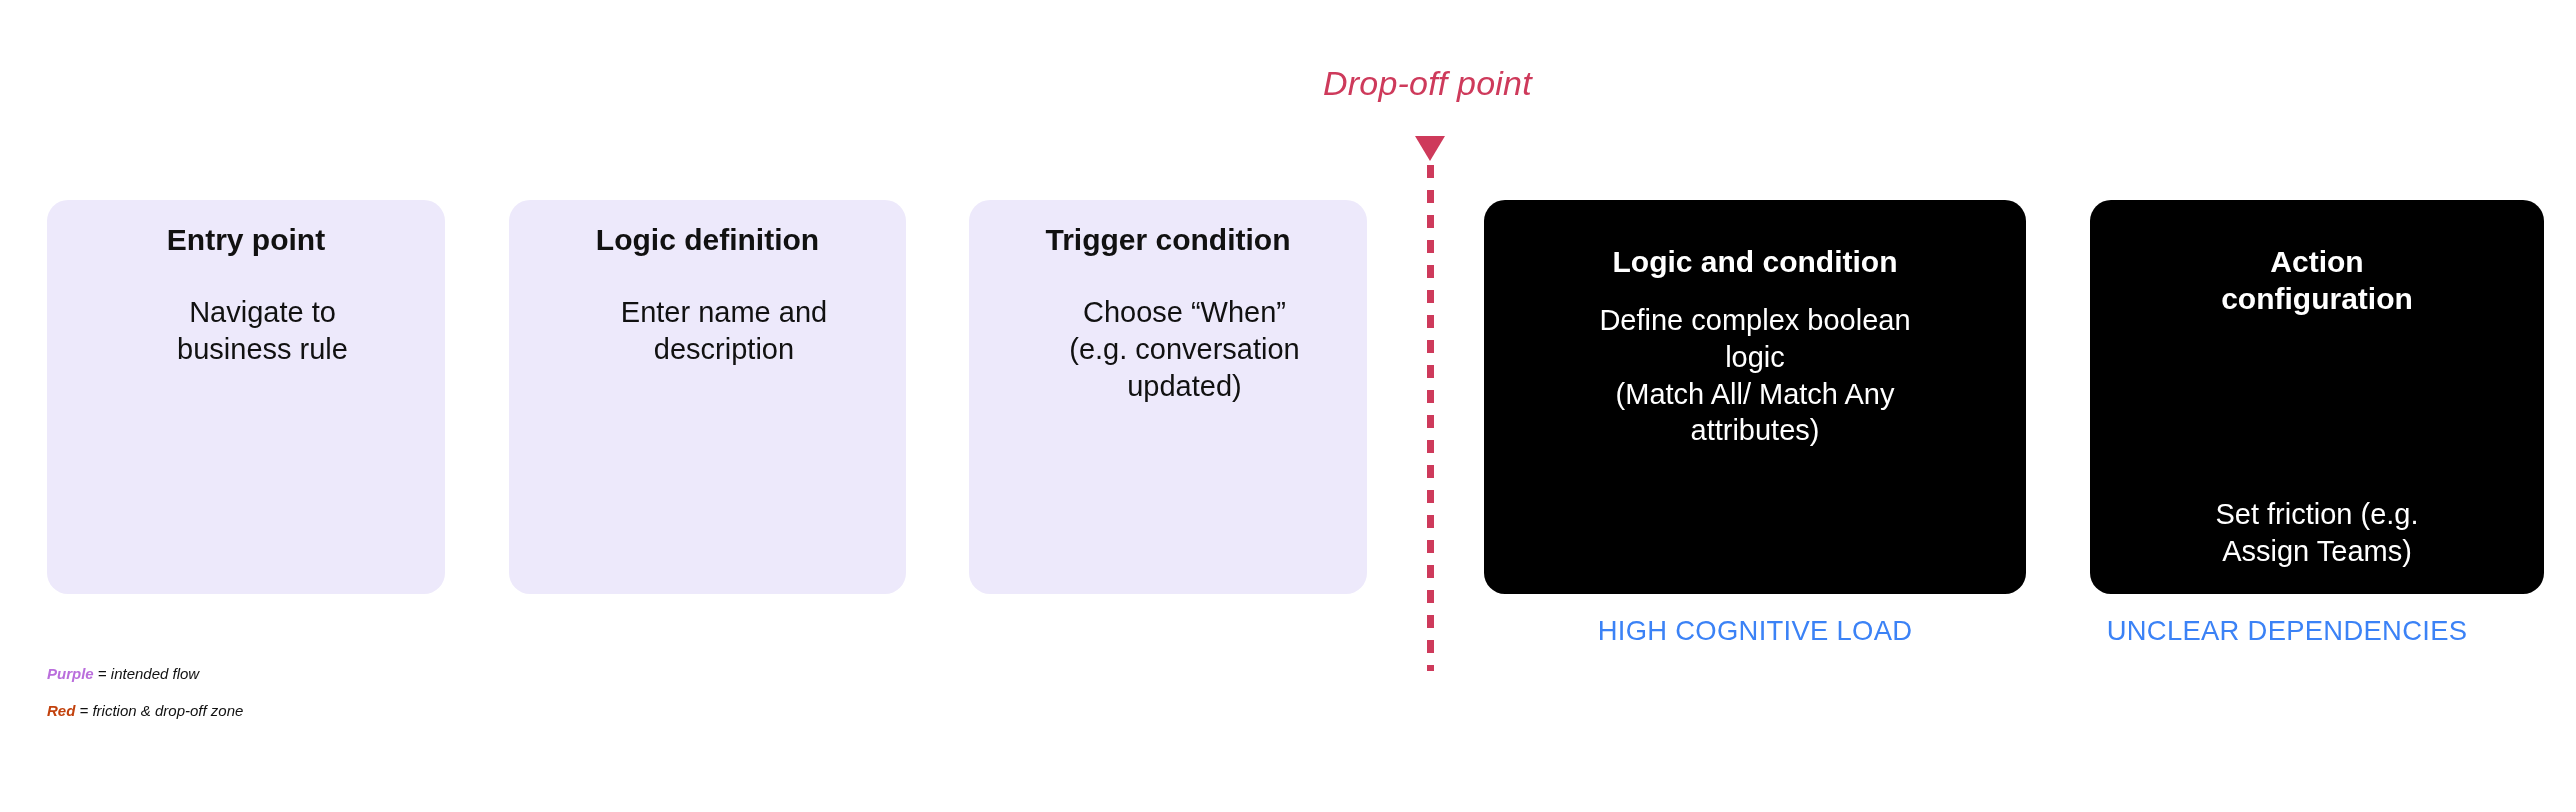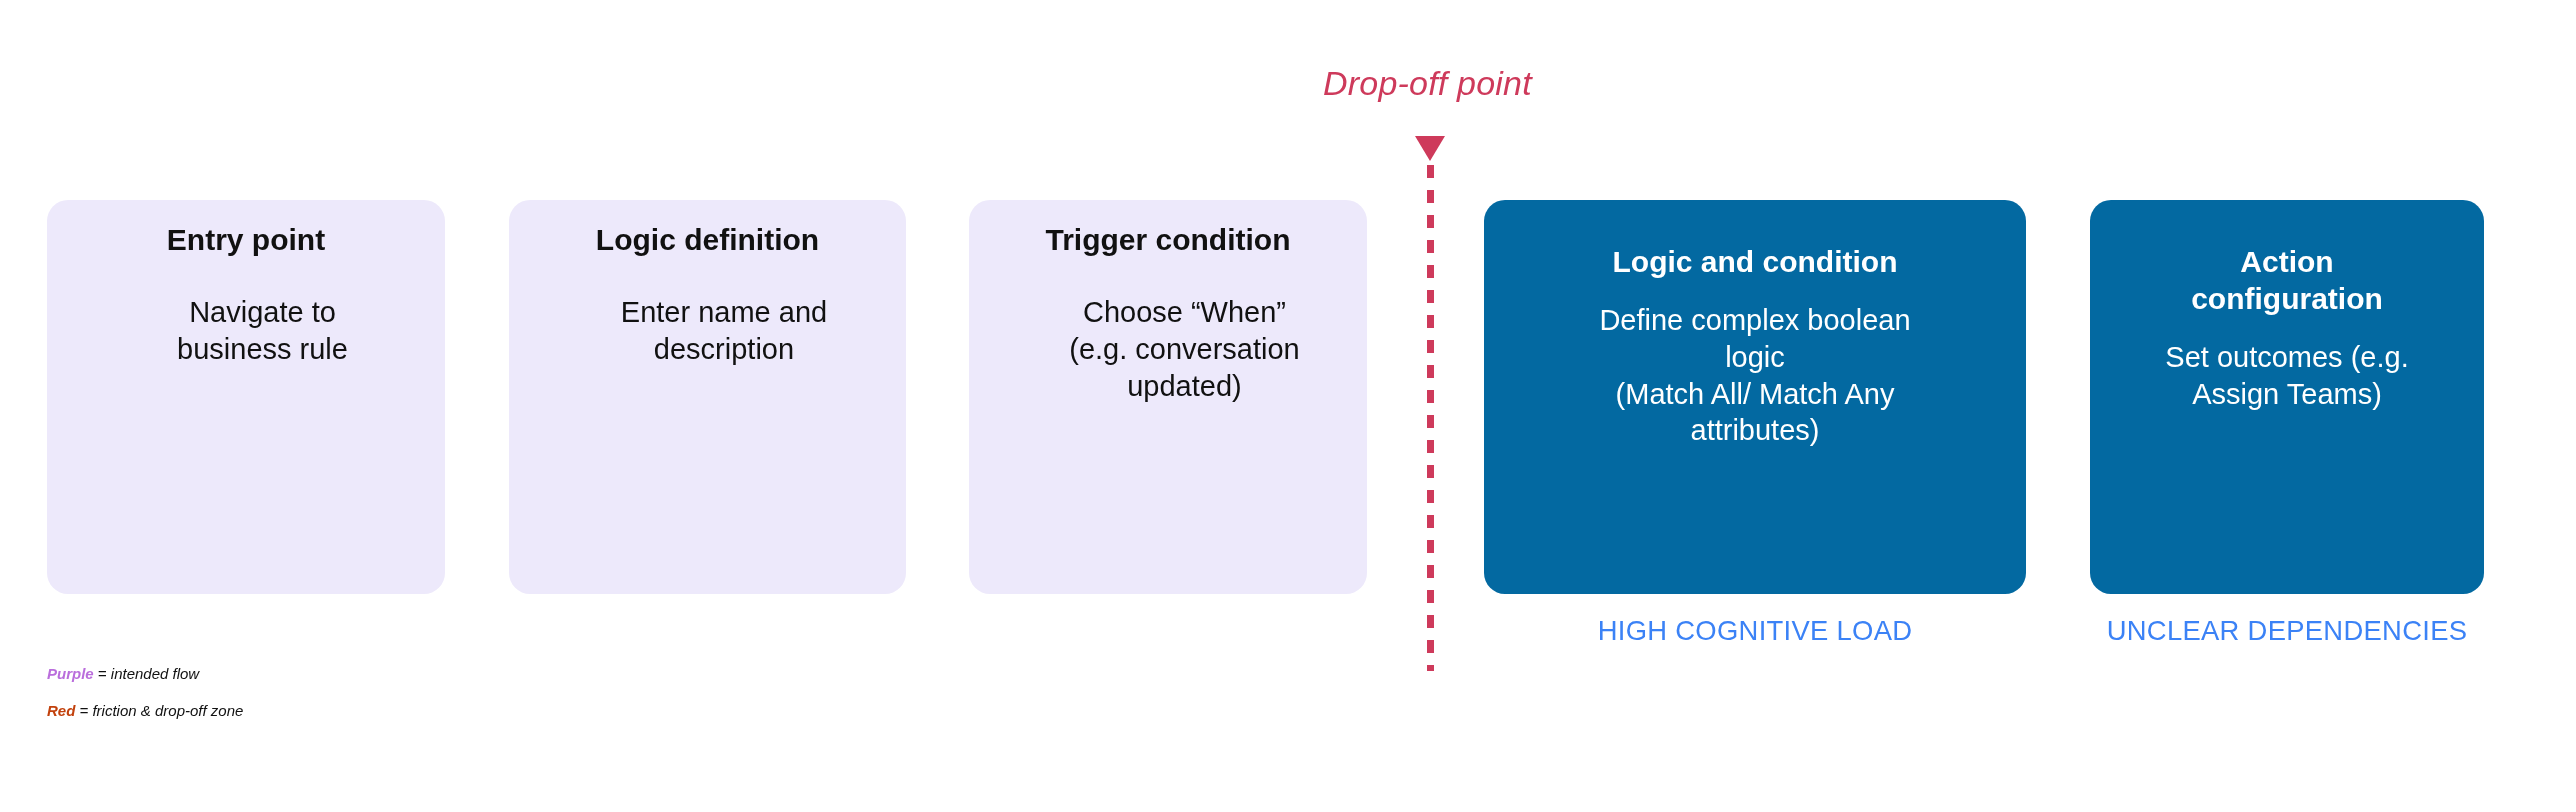--- a/index.html
+++ b/index.html
@@ -69,21 +69,21 @@
     align-items: center;
     justify-content: flex-start;
     padding: 22px 24px 24px 24px;
     text-align: center;
   }
   .card.purple {
     background: #EDE9FB;
     color: #111111;
   }
   .card.red {
-    background: #0369a1;
+    background: #000000;
     color: #ffffff;
   }
   .card-title {
     font-size: 30px;
     font-weight: 700;
     line-height: 1.23;
     margin: 0;
     white-space: pre-line;
   }
   .card-body {
@@ -95,21 +95,21 @@
   }
   
   .card.purple .card-body { margin-top: 35px; margin-left: 33px; }
   .card.red .card-body    { margin-top: 21px; }
 
   
   #card-0 { left: 47px;   width: 398px; }
   #card-1 { left: 509px;  width: 397px; }
   #card-2 { left: 969px; width: 398px; }
   #card-3 { left: 1484px; width: 542px; top: 200px; height: 394px; padding-top: 44px; }
-  #card-4 { left: 2090px; width: 394px; top: 200px; height: 394px; padding-top: 44px; }
+  #card-4 { left: 2090px; width: 454px; top: 200px; height: 394px; padding-top: 44px; justify-content: space-between; }
 
   
   .friction-note {
     position: absolute;
     top: 615px;
     font-size: 27.4px;
     font-weight: 400;
     color: #3b82f6;
     letter-spacing: 0.3px;
     text-align: center;
@@ -177,21 +177,21 @@
     <div class="card-title">Logic and condition</div>
     <div class="card-body">Define complex boolean
 logic
 (Match All/ Match Any
 attributes)</div>
   </div>
 
   <div class="card red" id="card-4">
     <div class="card-title">Action
 configuration</div>
-    <div class="card-body">Set outcomes (e.g.
+    <div class="card-body">Set friction (e.g.
 Assign Teams)</div>
   </div>
 
   <div class="friction-note" id="note-0">HIGH COGNITIVE LOAD</div>
 
   <div class="friction-note" id="note-1">UNCLEAR DEPENDENCIES</div>
 
   <div class="legend">
     <div class="legend-row">
       <span class="legend-key purple">Purple</span><span class="legend-desc"> = </span><span class="legend-desc">intended flow</span>

